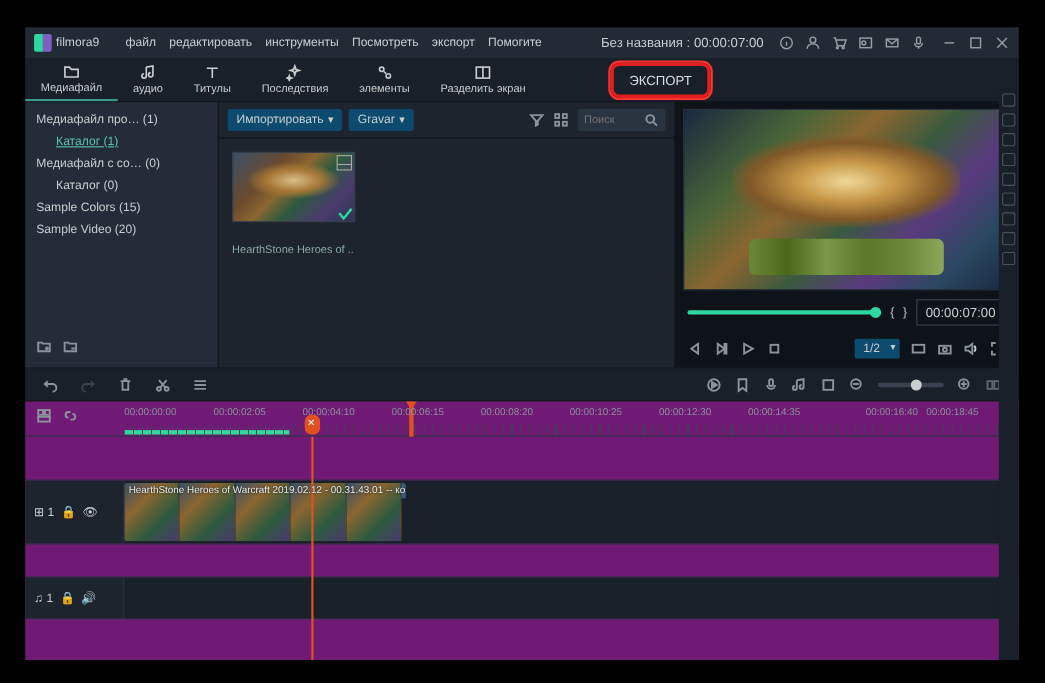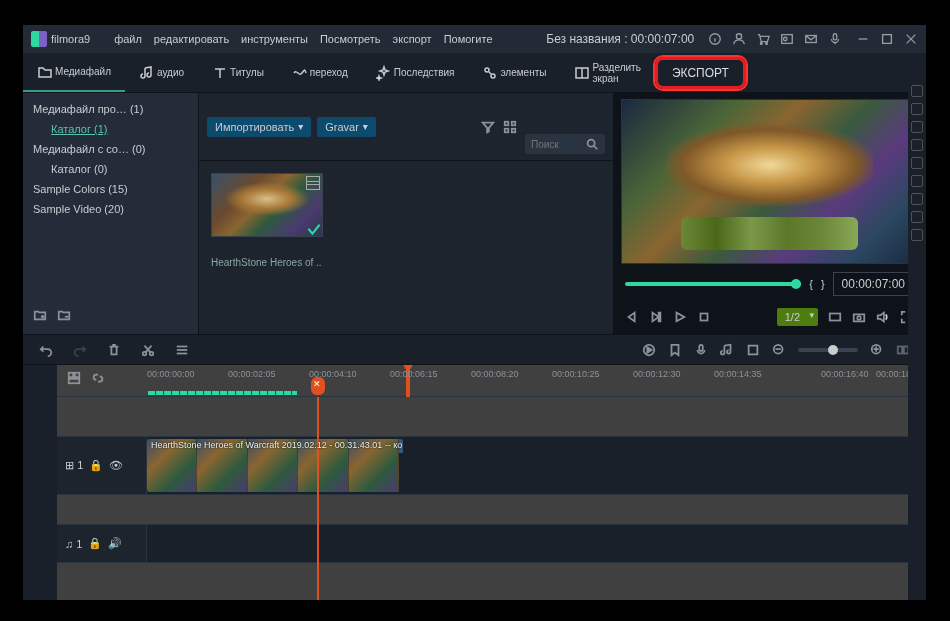--- a/index.html
+++ b/index.html
@@ -12,69 +12,69 @@
 .logo-mark::after { content: ''; position: absolute; right: 0; width: 8px; height: 16px; background: #7e5fc4; border-radius: 0 2px 2px 0; }
 .menu { display: flex; gap: 12px; margin-left: 20px; font-size: 12px; }
 .menu span { cursor: pointer; }
 .title-center { flex: 1; text-align: center; font-size: 12px; padding-left: 40px; }
 .title-icons { display: flex; gap: 10px; align-items: center; }
 .ticon { width: 14px; height: 14px; display: flex; align-items: center; justify-content: center; cursor: pointer; opacity: .7; }
 .ticon svg { width: 14px; height: 14px; stroke: #c8cdd0; fill: none; stroke-width: 1.5; }
 .win-btns { display: flex; gap: 10px; margin-left: 10px; }
 
 .toolbar { height: 40px; background: #1a2029; display: flex; border-bottom: 1px solid #0e131a; }
-.tool-tab { display: flex; flex-direction: row; align-items: center; justify-content: center; padding: 0 14px; cursor: pointer; gap: 2px; }
+.tool-tab { display: flex; flex-direction: column; align-items: center; justify-content: center; padding: 0 14px; cursor: pointer; gap: 2px; }
 .tool-tab.active { border-bottom: 2px solid #389b8a; color: #5bc2ac; }
 .tool-tab .micon { width: 16px; height: 16px; }
 .tool-tab .micon svg { width: 16px; height: 16px; stroke: currentColor; fill: none; stroke-width: 1.5; }
 .tool-tab span { font-size: 10px; }
 
 .export-wrap { margin-left: auto; display: flex; align-items: center; padding-right: 280px; }
 .export-btn { border: 3px solid #e02020; border-radius: 8px; padding: 6px 14px; color: #d8dde0; font-size: 12px; cursor: pointer; box-shadow: 0 0 0 2px #ff3030; }
 
 .main { flex: 0 0 242px; display: flex; background: #1d242e; border-bottom: 1px solid #0e131a; }
 .sidebar { width: 175px; background: #232c38; padding: 6px 0; display: flex; flex-direction: column; }
 .side-item { padding: 4px 10px; font-size: 11px; cursor: pointer; }
 .side-item.active { color: #5bc2ac; text-decoration: underline; }
 .side-footer { margin-top: auto; display: flex; gap: 10px; padding: 6px 10px; }
 
 .media-panel { flex: 0 0 415px; background: #1d242e; display: flex; flex-direction: column; border-left: 1px solid #0e131a; }
 .media-top { display: flex; gap: 6px; padding: 6px 8px; align-items: center; border-bottom: 1px solid #0e131a; }
 .dropdown { background: #0c4a6e; padding: 4px 8px; border-radius: 2px; font-size: 10px; display: flex; align-items: center; gap: 4px; cursor: pointer; }
 .media-top-right { margin-left: auto; display: flex; gap: 8px; align-items: center; }
-.search { background: #2a3340; border-radius: 2px; padding: 3px 6px; display: flex; align-items: center; width: 80px; margin-top: 35px; }
+.search { background: #2a3340; border-radius: 2px; padding: 3px 6px; display: flex; align-items: center; width: 80px; }
 .search input { background: none; border: none; outline: none; width: 100%; font-size: 10px; color: #c8cdd0; }
 .media-grid { padding: 12px; }
 .thumb { width: 112px; display: flex; flex-direction: column; gap: 20px; cursor: pointer; }
 .thumb-img { width: 112px; height: 64px; background: linear-gradient(135deg,#3a5068 0%,#6b4a2e 30%,#8a6530 45%,#2e5a3e 60%,#4a3a6e 80%,#2a3850 100%); border: 1px solid #3a4250; position: relative; }
 .thumb-img::before { content: ''; position: absolute; inset: 8px 12px 20px 12px; background: radial-gradient(ellipse,#d8c088 0%,#a87838 40%,transparent 70%); border-radius: 50%; }
 .thumb-img::after { content: ''; position: absolute; bottom: 0; right: 0; width: 16px; height: 16px; background: #2dd9a0; clip-path: polygon(20% 50%, 40% 75%, 80% 25%, 90% 35%, 40% 95%, 10% 60%); }
 .film-icon { position: absolute; top: 2px; right: 2px; width: 14px; height: 14px; border: 1px solid #aaa; background: linear-gradient(0deg,transparent 33%,#aaa 33%,#aaa 38%,transparent 38%,transparent 62%,#aaa 62%,#aaa 67%,transparent 67%); }
 .thumb-label { font-size: 10px; color: #8aa8a0; }
 
 .preview { flex: 1; background: #0e131a; display: flex; flex-direction: column; padding: 0 8px; }
 .preview-video { flex: 1; margin-top: 6px; background: linear-gradient(135deg,#1a2840 0%,#4a6538 25%,#8a6530 40%,#3a5a3e 55%,#5a3a7e 70%,#2a4860 85%,#1a2840 100%); position: relative; border: 1px solid #2a3340; }
 .preview-video::before { content: ''; position: absolute; top: 15%; left: 15%; right: 15%; bottom: 35%; background: radial-gradient(ellipse at center,#f0d898 0%,#c89848 30%,#805828 60%,transparent 75%); border-radius: 40%; }
 .preview-video::after { content: ''; position: absolute; bottom: 8%; left: 20%; right: 20%; height: 20%; background: linear-gradient(90deg,#6a8838,#4a6818,#7a9848,#5a7828,#6a8838,#8aa858); border-radius: 6px; }
 .preview-scrub { display: flex; align-items: center; gap: 8px; padding: 8px 4px; }
 .scrub-track { flex: 1; height: 4px; background: #2dd9a0; border-radius: 2px; position: relative; }
 .scrub-track::after { content: ''; position: absolute; right: 0; top: -3px; width: 10px; height: 10px; background: #2dd9a0; border-radius: 50%; }
 .timecode-box { border: 1px solid #3a4250; padding: 4px 8px; font-size: 12px; }
 .preview-controls { display: flex; align-items: center; gap: 10px; padding: 4px 4px 8px; }
 .preview-controls .l { display: flex; gap: 10px; }
 .preview-controls .r { margin-left: auto; display: flex; gap: 10px; align-items: center; }
-.pc-select { background: #4d7c0f; padding: 3px 18px 3px 8px; border-radius: 2px; position: relative; }
+.pc-select { background: #0c4a6e; padding: 3px 18px 3px 8px; border-radius: 2px; position: relative; }
 .pc-select::after { content: '▾'; position: absolute; right: 4px; top: 2px; font-size: 9px; }
 
 .timeline-toolbar { height: 30px; background: #1a2029; display: flex; align-items: center; padding: 0 16px; gap: 20px; border-bottom: 1px solid #0e131a; }
 .tt-right { margin-left: auto; display: flex; gap: 12px; align-items: center; }
 .zoom-slider { width: 60px; height: 4px; background: #3a4250; border-radius: 2px; position: relative; }
 .zoom-slider::after { content: ''; position: absolute; left: 50%; top: -3px; width: 10px; height: 10px; background: #c8cdd0; border-radius: 50%; }
 
-.timeline { flex: 1; background: #404040; display: flex; flex-direction: column; position: relative; overflow: hidden; margin-left: 34px; }
+.timeline { flex: 1; background: #701a75; display: flex; flex-direction: column; position: relative; overflow: hidden; }
 .time-ruler { height: 32px; display: flex; padding-left: 90px; position: relative; border-bottom: 1px solid #2a3340; }
 .time-mark { position: absolute; top: 4px; font-size: 9px; color: #8a929a; }
 .time-ruler::after { content: ''; position: absolute; left: 90px; right: 0; bottom: 0; height: 10px; background: repeating-linear-gradient(90deg,#3a4250 0,#3a4250 1px,transparent 1px,transparent 8px); }
 .ruler-bar { position: absolute; left: 90px; width: 150px; top: 26px; height: 4px; background: #2dd9a0; }
 
 .track-area { flex: 1; position: relative; }
 .track { display: flex; height: 58px; border-bottom: 1px solid #2a3340; }
 .track.audio { height: 38px; }
 .track-head { width: 90px; display: flex; align-items: center; gap: 6px; padding: 0 8px; font-size: 10px; background: #1d242e; border-right: 1px solid #2a3340; }
 .track-body { flex: 1; background: #1a2029; position: relative; }
@@ -195,28 +195,20 @@
       <span>аудио</span>
     </div>
     <div class="tool-tab">
       <div class="micon">
           <svg viewBox="0 0 16 16">
             <line x1="3" y1="4" x2="13" y2="4"></line>
             <line x1="8" y1="4" x2="8" y2="13"></line>
           </svg>
         </div>
       <span>Титулы</span>
-    </div>
-    <div class="tool-tab">
-      <div class="micon">
-          <svg viewBox="0 0 16 16">
-            <path d="M2 8c3-4 5 4 8 0s3-4 4 0"></path>
-          </svg>
-        </div>
-      <span>переход</span>
     </div>
     <div class="tool-tab">
       <div class="micon">
           <svg viewBox="0 0 16 16">
             <path d="M8 2l1 3 3 1-3 1-1 3-1-3-3-1 3-1zM3 11l.5 1.5L5 13l-1.5.5L3 15l-.5-1.5L1 13l1.5-.5z"></path>
           </svg>
         </div>
       <span>Последствия</span>
     </div>
     <div class="tool-tab">

